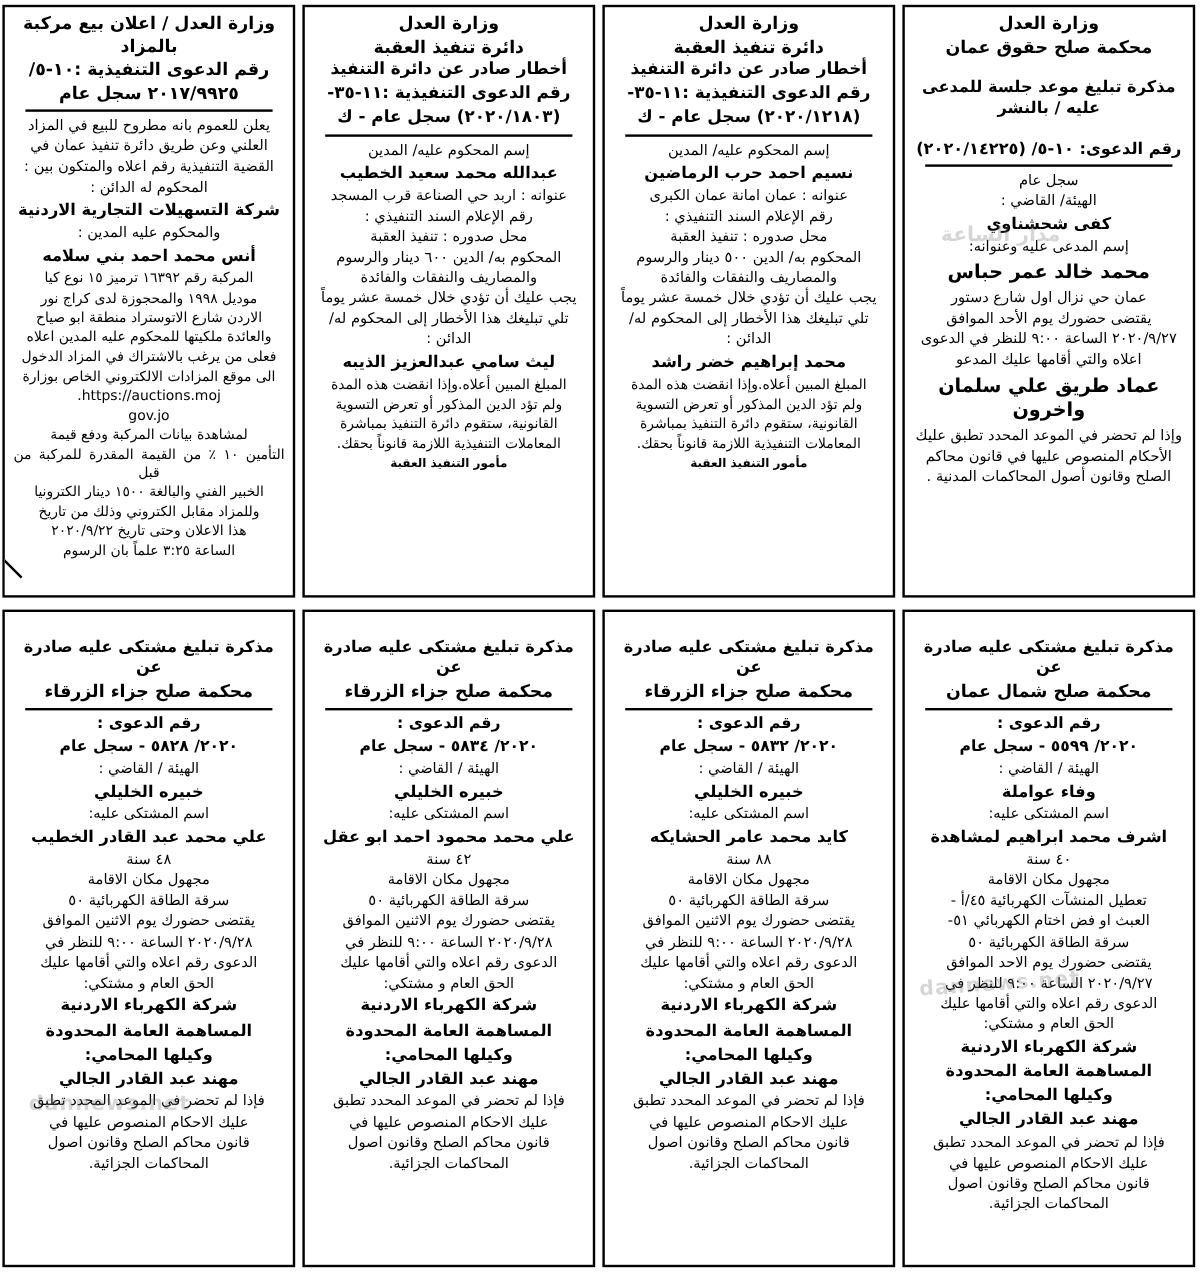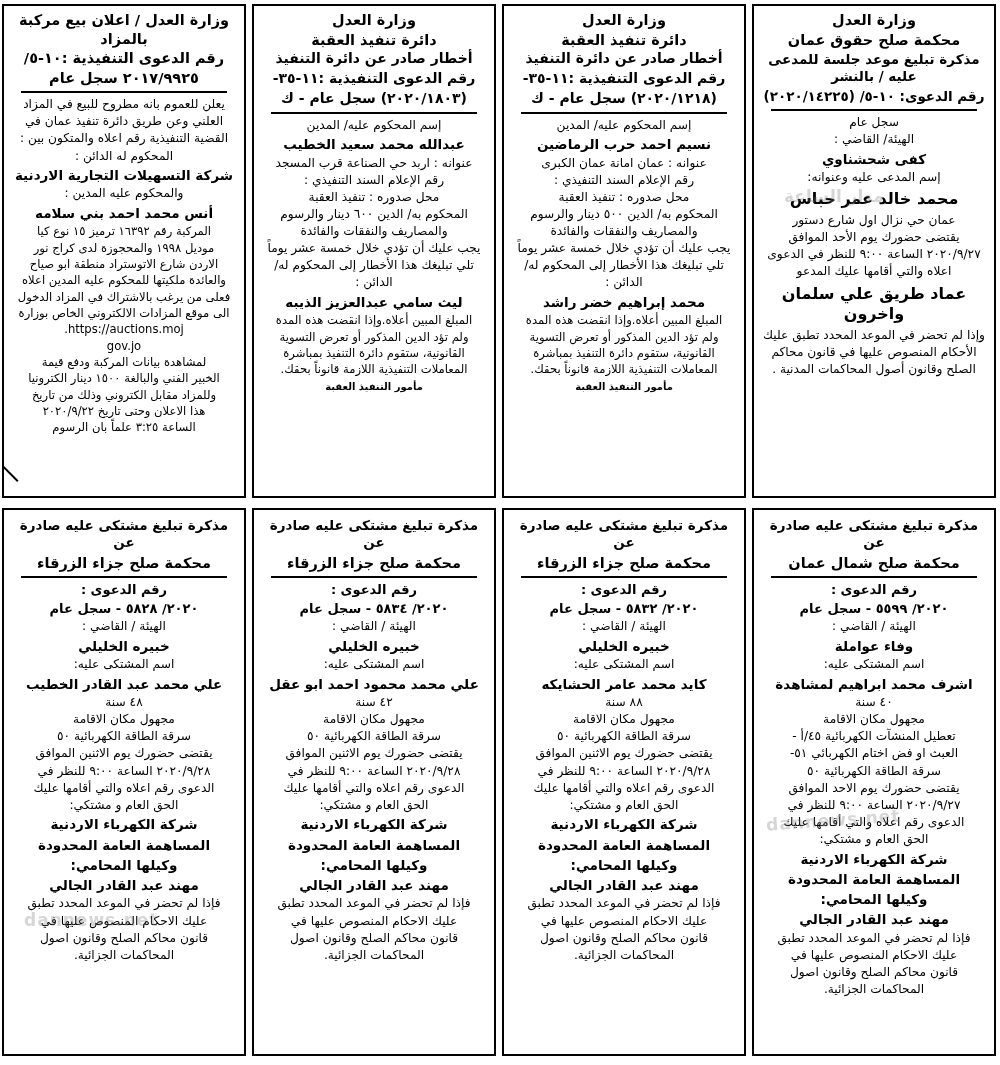--- a/index.html
+++ b/index.html
@@ -64,21 +64,21 @@
     margin: 0 0 1px 0;
   }
   .hdr2 {
     font-weight: bold;
     font-size: 14px;
     margin: 0 0 2px 0;
   }
   .hdr3 {
     font-weight: bold;
     font-size: 13.5px;
-    margin: 2px 0 2px 0;
+    margin: 16px 0 2px 0;
   }
   .bigline {
     font-weight: bold;
     font-size: 13px;
     margin: 2px 0;
   }
   .line {
     font-size: 12.2px;
     margin: 1.5px 0;
     text-align: justify;
@@ -142,20 +142,21 @@
       <div class="name">أنس محمد احمد بني سلامه</div>
       <div class="line small">المركبة رقم ١٦٣٩٢ ترميز ١٥ نوع كيا</div>
       <div class="line small">موديل ١٩٩٨ والمحجوزة لدى كراج  نور</div>
       <div class="line small">الاردن شارع الاتوستراد منطقة ابو صياح</div>
       <div class="line small">والعائدة ملكيتها للمحكوم عليه المدين اعلاه</div>
       <div class="line small">فعلى من يرغب بالاشتراك في المزاد الدخول</div>
       <div class="line small">الى موقع المزادات الالكتروني الخاص بوزارة</div>
       <div class="line small und">https://auctions.moj.</div>
       <div class="line small und">gov.jo</div>
       <div class="line small">لمشاهدة بيانات المركبة ودفع قيمة</div>
+      <div class="line small">التأمين ١٠ ٪ من القيمة المقدرة للمركبة من قبل</div>
       <div class="line small">الخبير الفني والبالغة ١٥٠٠ دينار الكترونيا</div>
       <div class="line small">وللمزاد مقابل الكتروني وذلك من تاريخ</div>
       <div class="line small">هذا الاعلان وحتى تاريخ ٢٠٢٠/٩/٢٢</div>
       <div class="line small">الساعة ٣:٢٥ علماً بان  الرسوم</div>
 
     </div>
 
     <div class="ad">
       <div class="hdr">وزارة العدل</div>
       <div class="hdr">دائرة تنفيذ العقبة</div>

